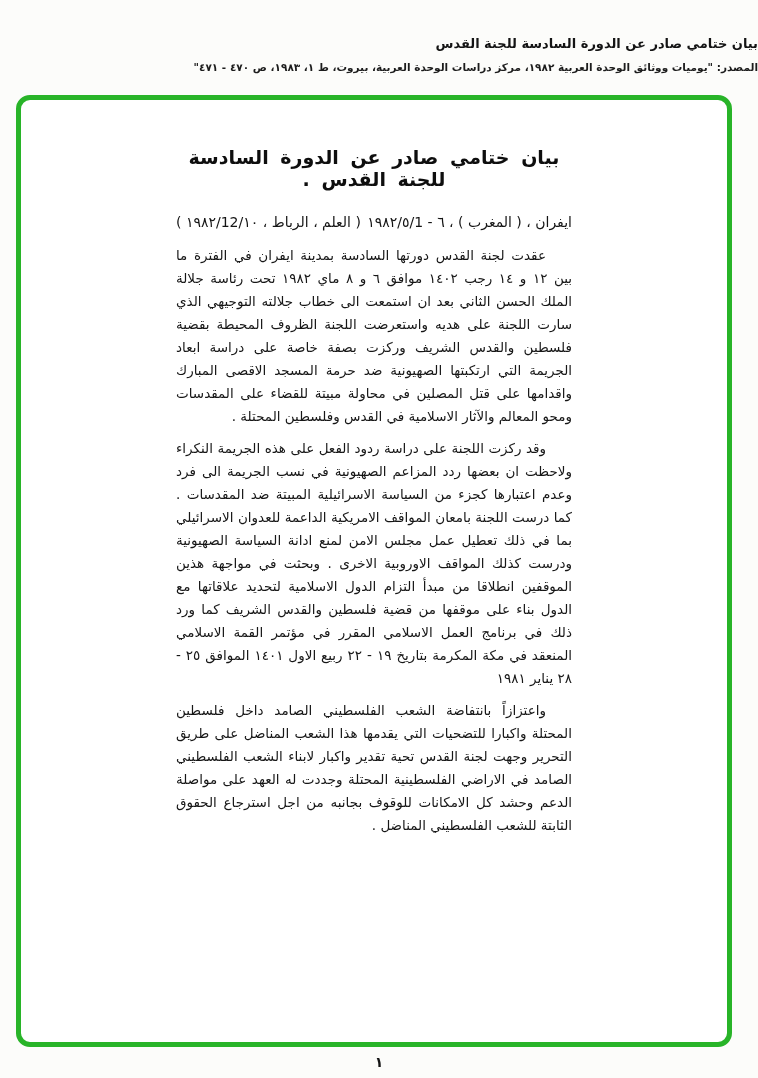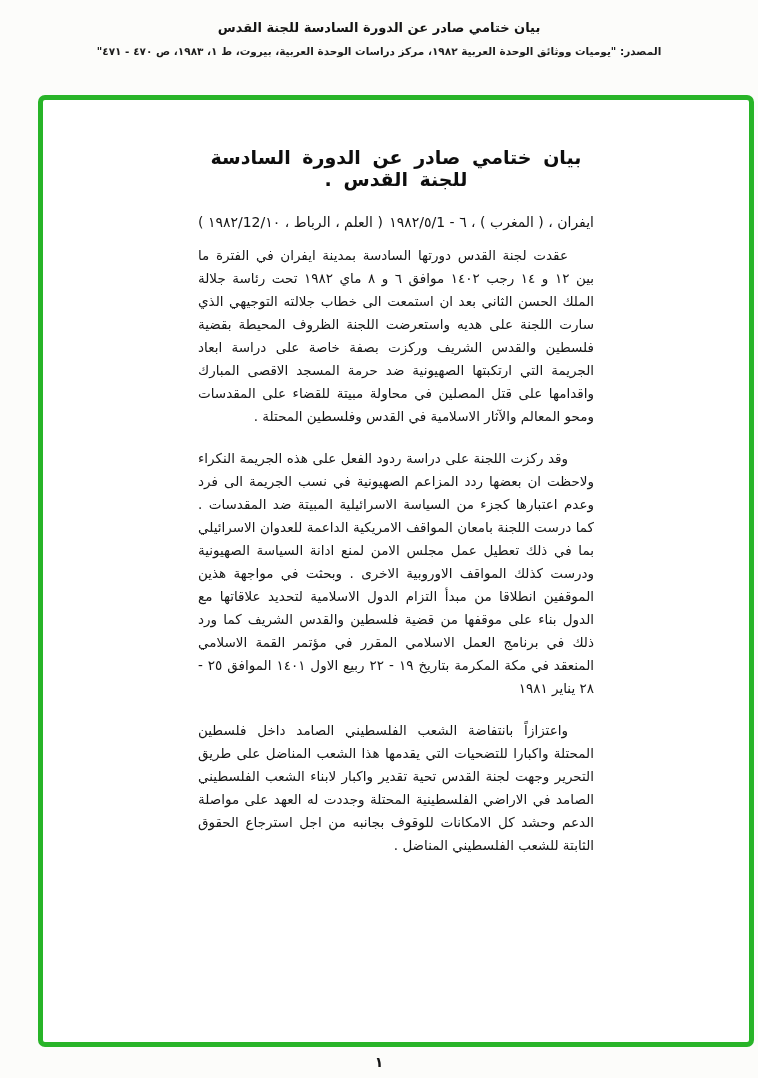--- a/index.html
+++ b/index.html
@@ -10,46 +10,45 @@
     background: #fcfcfa;
     color: #141414;
     font-family: "DejaVu Sans", sans-serif;
     position: relative;
     overflow: hidden;
   }
 
   
   .page-header {
     position: absolute;
-    top: 20px; left: 0; right: 0;
-    text-align: center;
+    top: 36px; left: 0; right: 0;
     direction: rtl;
   }
   .page-header .h-title {
     font-size: 13px;
     font-weight: bold;
     letter-spacing: 0.2px;
   }
   .page-header .h-source {
     margin-top: 10px;
     font-size: 10.5px;
     font-weight: bold;
     color: #1c1c1c;
   }
 
   
   .doc-frame {
     position: absolute;
     top: 95px;
-    left: 38px;
+    left: 16px;
     width: 716px;
     height: 952px;
     background: #ffffff;
     border: 5px solid #be185d; 
-    border-radius: 7px;
+    border-radius: 14px;
   }
 
   
   .doc-content {
     direction: rtl;
     width: 396px;
     margin: 46px auto 0 auto;
   }
   .doc-title {
     font-size: 19px;
@@ -65,21 +64,21 @@
     font-size: 14px;
     font-weight: 500;
     white-space: nowrap;
   }
   .doc-body { margin-top: 14px; }
   .doc-body p {
     font-size: 13.5px;
     line-height: 23px;
     text-align: justify;
     text-indent: 26px;
-    margin-top: 19px;
+    margin-top: 9px;
     color: #161616;
   }
   .doc-body p:first-child { margin-top: 0; }
 
   
   .page-number {
     position: absolute;
     bottom: 8px; left: 0; right: 0;
     text-align: center;
     font-size: 14px;

